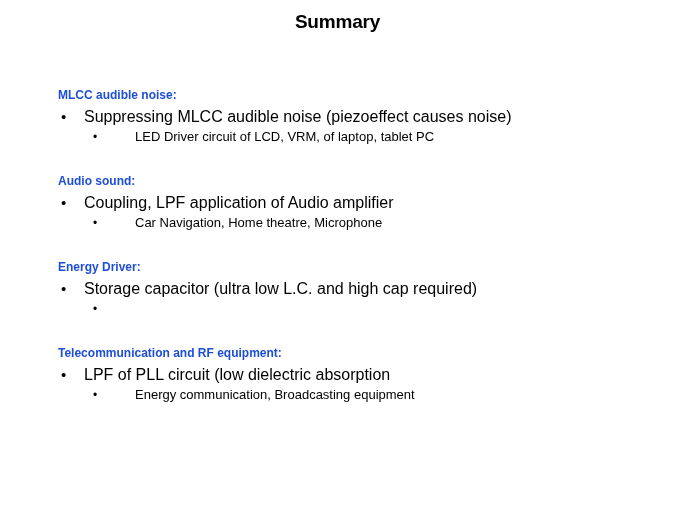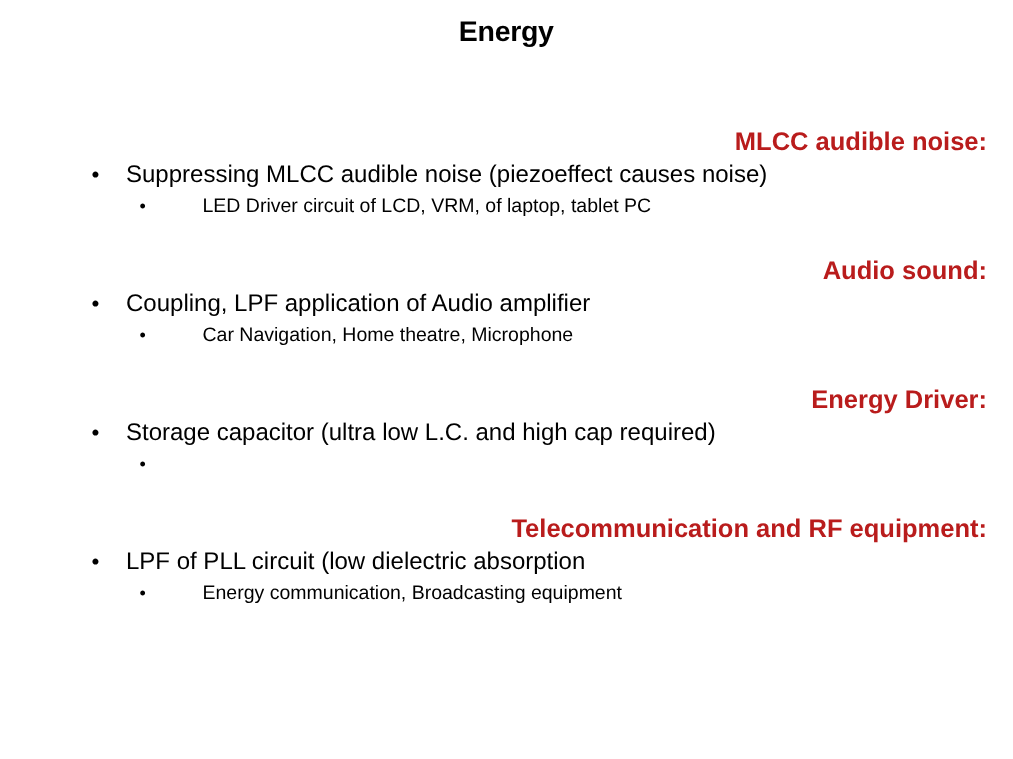--- a/index.html
+++ b/index.html
@@ -39,27 +39,26 @@
     left: 58px;
     width: 600px;
   }
   .section {
     margin: 0 0 24px 0;
   }
   .section:last-child {
     margin-bottom: 0;
   }
   .section-header {
-    font-size: 17px;
+    font-size: 12px;
     font-weight: bold;
     line-height: 20px;
-    color: #b91c1c;
+    color: #1d4ed8;
     margin: 0 0 1px 0;
     white-space: nowrap;
-    text-align: right;
   }
   .bullet-l1 {
     display: flex;
     align-items: baseline;
     font-size: 16px;
     line-height: 21px;
     color: #000000;
     margin: 0;
     white-space: nowrap;
   }
@@ -96,21 +95,21 @@
   .bullet-l2 .btext {
     flex: 0 0 auto;
     margin-left: 42px;
   }
 </style>
 </head>
 <body>
 
 <div id="slide">
 
-  <div id="slide-title">Energy</div>
+  <div id="slide-title">Summary</div>
 
   <div id="body-content">
 
     <div class="section">
       <div class="section-header">MLCC audible noise:</div>
       <div class="bullet-l1">
         <span class="marker">•</span>
         <span class="btext">Suppressing MLCC audible noise (piezoeffect causes noise)</span>
       </div>
       <div class="bullet-l2">

